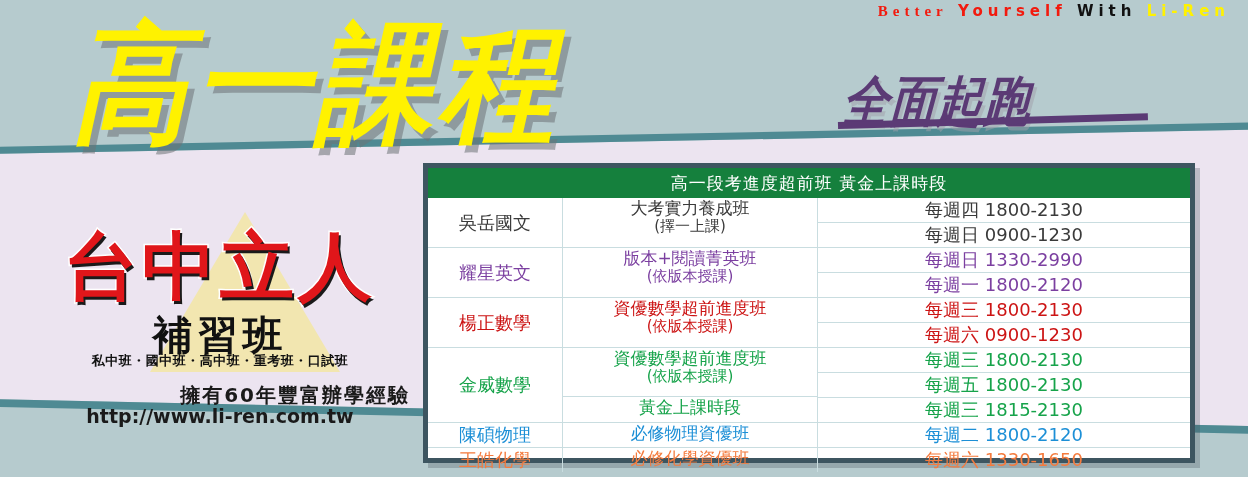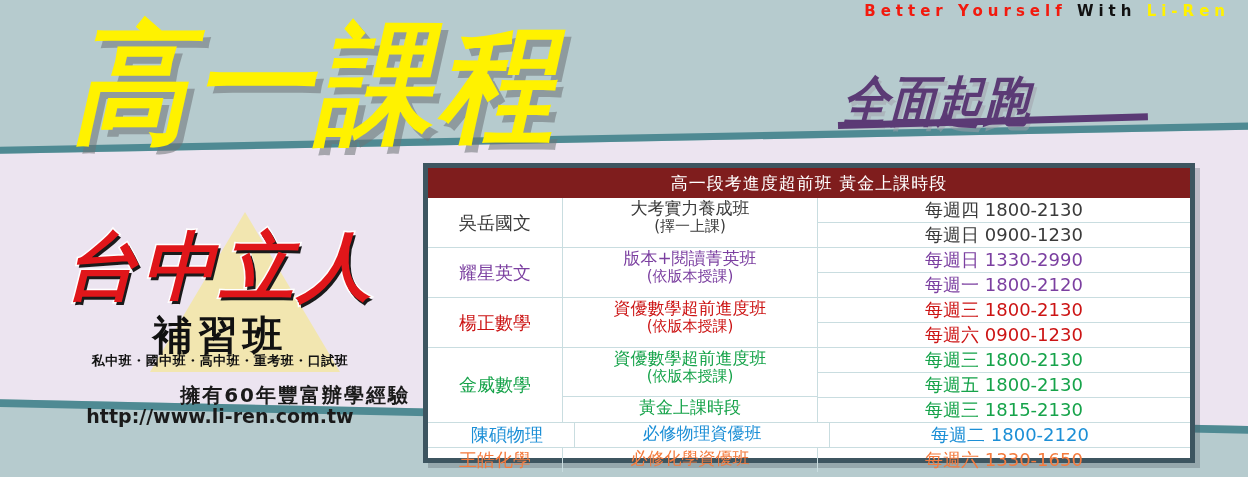--- a/index.html
+++ b/index.html
@@ -45,21 +45,21 @@
   
   .tagline {
     position: absolute;
     top: 2px; right: 18px;
     z-index: 6;
     font-size: 15px;
     font-weight: bold;
     letter-spacing: 5px;
     white-space: nowrap;
   }
-  .tagline .w1 { color: #f21a0e; }
+  .tagline .w1 { color: #f21a0e; font-family: Liberation Serif, serif; }
   .tagline .w2 { color: #f21a0e; }
   .tagline .w3 { color: #111111; margin-top: 17px; }
   .tagline .w4 { color: #fff200; }
 
   
   .main-title {
     position: absolute;
     left: 72px; top: 16px;
     z-index: 6;
     font-family: "DejaVu Serif", "Liberation Serif", serif;
@@ -115,21 +115,20 @@
     clip-path: polygon(50% 0%, 100% 100%, 0% 100%);
   }
   .logo-main {
     position: absolute;
     left: 0px; top: 6px;
     width: 380px;
     text-align: center;
     font-family: "DejaVu Serif", "Liberation Serif", serif;
     font-size: 74px;
     font-weight: bold;
-    font-style: italic;
     color: #e0161a;
     letter-spacing: 4px;
     white-space: nowrap;
     -webkit-text-stroke: 3px #ffffff;
     paint-order: stroke fill;
     text-shadow: 2px 3px 0 #1a1a1a;
   }
   .logo-second {
     position: absolute;
     left: 0px; top: 96px;
@@ -189,21 +188,21 @@
     left: 423px; top: 163px;
     width: 772px; height: 300px;
     border: 5px solid #3d5560;
     background: #ffffff;
     z-index: 8;
     display: flex;
     flex-direction: column;
   }
   .tbl-header {
     height: 30px;
-    background: #7f1d1d;
+    background: #15803d;
     color: #ffffff;
     font-size: 17px;
     display: flex;
     align-items: center;
     justify-content: center;
     letter-spacing: 1px;
     flex: 0 0 auto;
   }
   .tbl-body {
     flex: 1 1 auto;
@@ -342,21 +341,21 @@
             <div class="sub-course" style="color: rgb(22, 163, 74); flex-grow: 1;">
               <div>黃金上課時段</div>
             </div>
           </div>
           <div class="c-times">
             <div class="sub-time" style="color: rgb(22, 163, 74);">每週三 1800-2130</div>
             <div class="sub-time" style="color: rgb(22, 163, 74);">每週五 1800-2130</div>
             <div class="sub-time" style="color: rgb(22, 163, 74);">每週三 1815-2130</div>
           </div>
         </div>
-        <div class="trow" style="flex-grow: 1; padding-left: 12px;">
+        <div class="trow" style="flex-grow: 1;">
           <div class="c-teacher" style="color: rgb(28, 143, 214);">陳碩物理</div>
           <div class="c-course">
             <div class="sub-course" style="color: rgb(28, 143, 214); flex-grow: 1;">
               <div>必修物理資優班</div>
             </div>
           </div>
           <div class="c-times">
             <div class="sub-time" style="color: rgb(28, 143, 214);">每週二 1800-2120</div>
           </div>
         </div>

